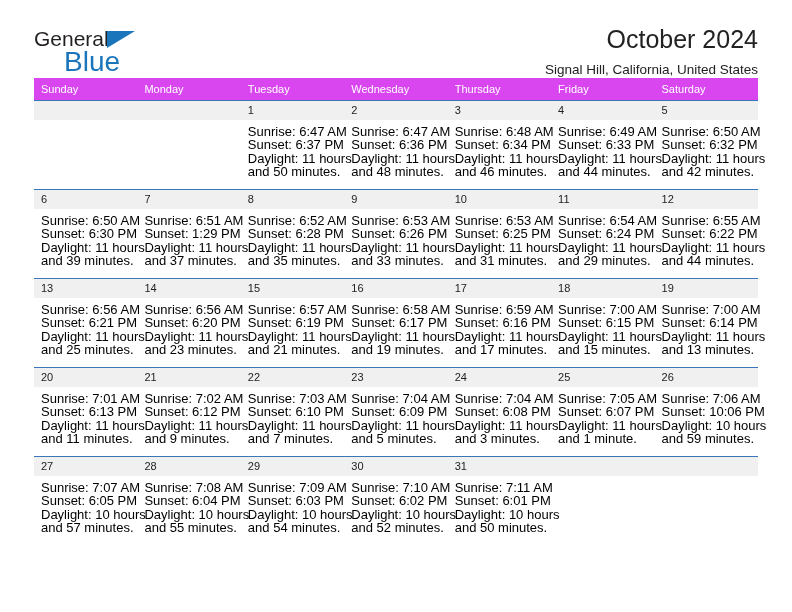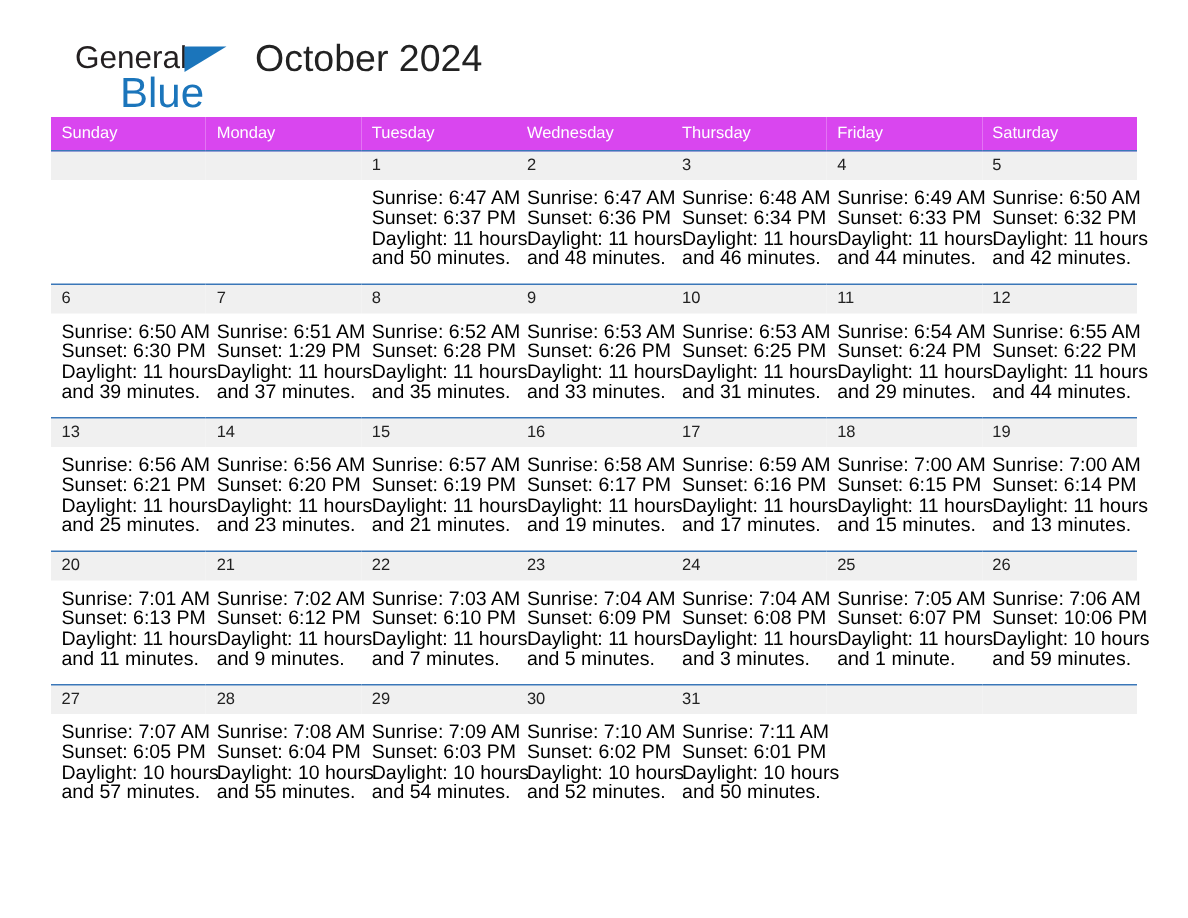--- a/index.html
+++ b/index.html
@@ -23,21 +23,20 @@
   }
 
   
   .header {
     display: flex;
     align-items: flex-start;
     justify-content: space-between;
     padding-top: 26px;
     height: 72px;
     box-sizing: border-box;
-    margin-left: 16px;
   }
   .logo {
     position: relative;
     width: 120px;
     height: 52px;
     flex: 0 0 auto;
   }
   .logo-general {
     position: absolute;
     left: 0;
@@ -58,20 +57,21 @@
   }
   .logo-blue {
     position: absolute;
     left: 30px;
     top: 22px;
     font-size: 28px;
     color: #1b75bb;
     line-height: 1;
   }
   .titles {
+    text-align: right;
     flex: 1 1 auto;
   }
   .cal-title {
     font-size: 25px;
     color: #222222;
     line-height: 1.1;
     margin: 0;
     font-weight: normal;
   }
   .cal-subtitle {
@@ -137,20 +137,21 @@
 <div class="page">
 
   <div class="header">
     <div class="logo">
       <span class="logo-general">General</span>
       <span class="logo-tri"></span>
       <span class="logo-blue">Blue</span>
     </div>
     <div class="titles">
       <h1 class="cal-title">October 2024</h1>
+      <h2 class="cal-subtitle">Signal Hill, California, United States</h2>
     </div>
   </div>
 
   <table class="calendar">
     <colgroup>
       <col>
         <col>
         <col>
         <col>
         <col>

